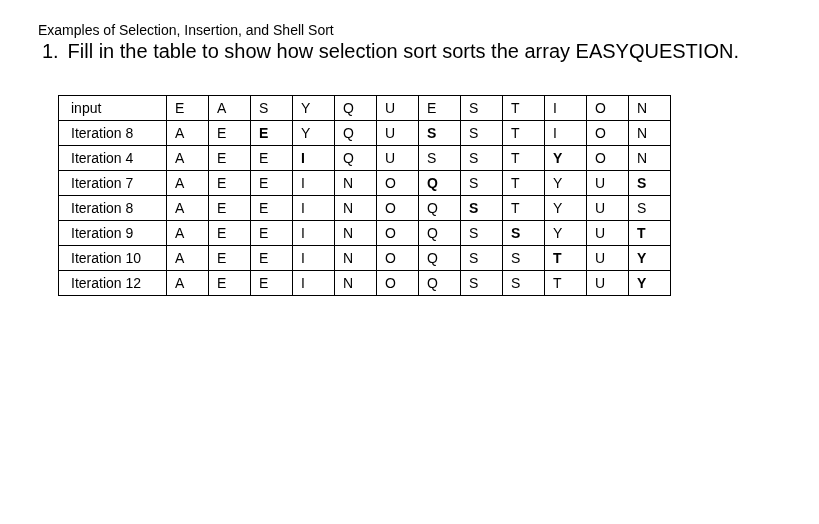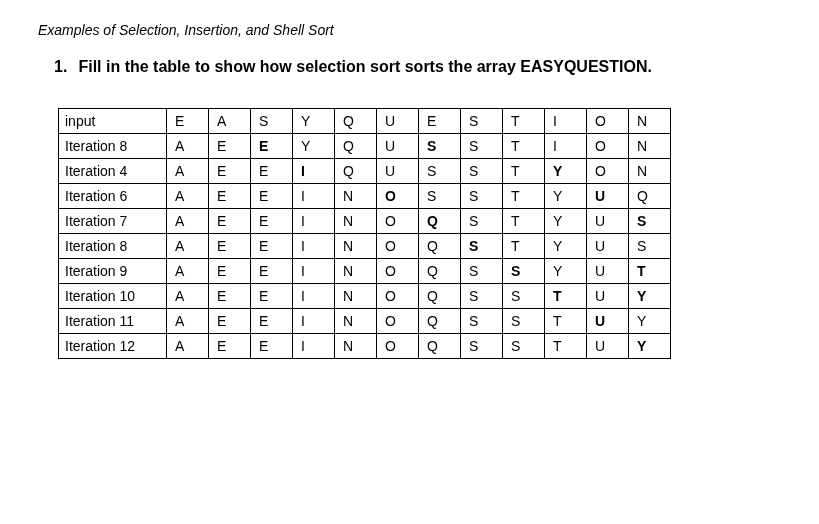--- a/index.html
+++ b/index.html
@@ -6,48 +6,46 @@
     body {
       font-family: Verdana, Geneva, sans-serif;
       font-size: 14px;
       color: #000;
       background: #fff;
       padding: 22px 38px;
       width: 819px;
     }
     .title {
       font-size: 14px;
-      margin-bottom: 20px;
-      font-style: italic;
+      margin-bottom: 2px;
     }
     .instruction {
-      font-size: 16px;
-      margin-left: 16px;
+      font-size: 20px;
+      margin-left: 4px;
       margin-bottom: 32px;
-      font-weight: bold;
     }
     .instruction .num {
       display: inline-block;
       width: 20px;
     }
     table {
       border-collapse: collapse;
       margin-left: 20px;
     }
     td {
       border: 1px solid #000;
       padding: 3px 6px;
       font-size: 14px;
       height: 25px;
       vertical-align: middle;
     }
     td.label {
       width: 108px;
       text-align: left;
-      padding-left: 6px;
+      padding-left: 12px;
     }
     td.cell {
       width: 42px;
       text-align: left;
       padding-left: 8px;
     }
     td.bold {
       font-weight: bold;
     }
   </style>
@@ -101,35 +99,20 @@
         <td class="cell">Q</td>
         <td class="cell">U</td>
         <td class="cell">S</td>
         <td class="cell">S</td>
         <td class="cell">T</td>
         <td class="cell bold">Y</td>
         <td class="cell">O</td>
         <td class="cell">N</td>
       </tr>
       <tr>
-        <td class="label">Iteration 6</td>
-        <td class="cell">A</td>
-        <td class="cell">E</td>
-        <td class="cell">E</td>
-        <td class="cell">I</td>
-        <td class="cell">N</td>
-        <td class="cell bold">O</td>
-        <td class="cell">S</td>
-        <td class="cell">S</td>
-        <td class="cell">T</td>
-        <td class="cell">Y</td>
-        <td class="cell bold">U</td>
-        <td class="cell">Q</td>
-      </tr>
-      <tr>
         <td class="label">Iteration 7</td>
         <td class="cell">A</td>
         <td class="cell">E</td>
         <td class="cell">E</td>
         <td class="cell">I</td>
         <td class="cell">N</td>
         <td class="cell">O</td>
         <td class="cell bold">Q</td>
         <td class="cell">S</td>
         <td class="cell">T</td>
@@ -176,35 +159,20 @@
         <td class="cell">N</td>
         <td class="cell">O</td>
         <td class="cell">Q</td>
         <td class="cell">S</td>
         <td class="cell">S</td>
         <td class="cell bold">T</td>
         <td class="cell">U</td>
         <td class="cell bold">Y</td>
       </tr>
       <tr>
-        <td class="label">Iteration 11</td>
-        <td class="cell">A</td>
-        <td class="cell">E</td>
-        <td class="cell">E</td>
-        <td class="cell">I</td>
-        <td class="cell">N</td>
-        <td class="cell">O</td>
-        <td class="cell">Q</td>
-        <td class="cell">S</td>
-        <td class="cell">S</td>
-        <td class="cell">T</td>
-        <td class="cell bold">U</td>
-        <td class="cell">Y</td>
-      </tr>
-      <tr>
         <td class="label">Iteration 12</td>
         <td class="cell">A</td>
         <td class="cell">E</td>
         <td class="cell">E</td>
         <td class="cell">I</td>
         <td class="cell">N</td>
         <td class="cell">O</td>
         <td class="cell">Q</td>
         <td class="cell">S</td>
         <td class="cell">S</td>

